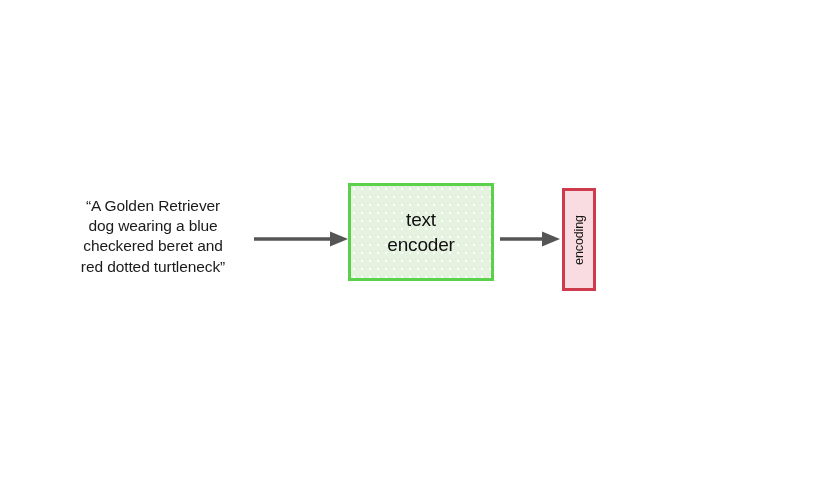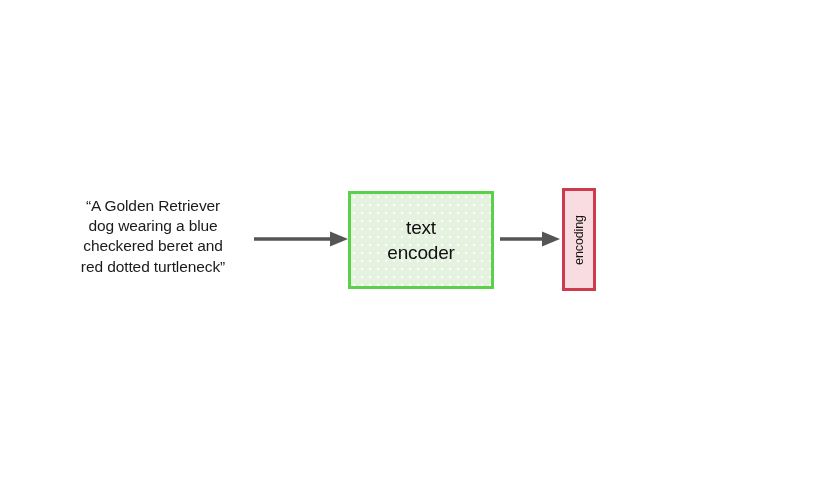--- a/index.html
+++ b/index.html
@@ -37,21 +37,21 @@
     position: absolute;
     height: 22px;
     display: block;
     overflow: visible;
   }
 
   
   .encoder-box {
     position: absolute;
     left: 348px;
-    top: 191px;
+    top: 183px;
     width: 146px;
     height: 98px;
     box-sizing: border-box;
     border: 3px solid #5bd04a;
     background-color: #e6f2e0;
     background-image:
       radial-gradient(circle at 1px 1px, rgba(255,255,255,0.95) 1px, transparent 1.2px);
     background-size: 8px 8px;
     background-position: 2px 2px;
     display: flex;

